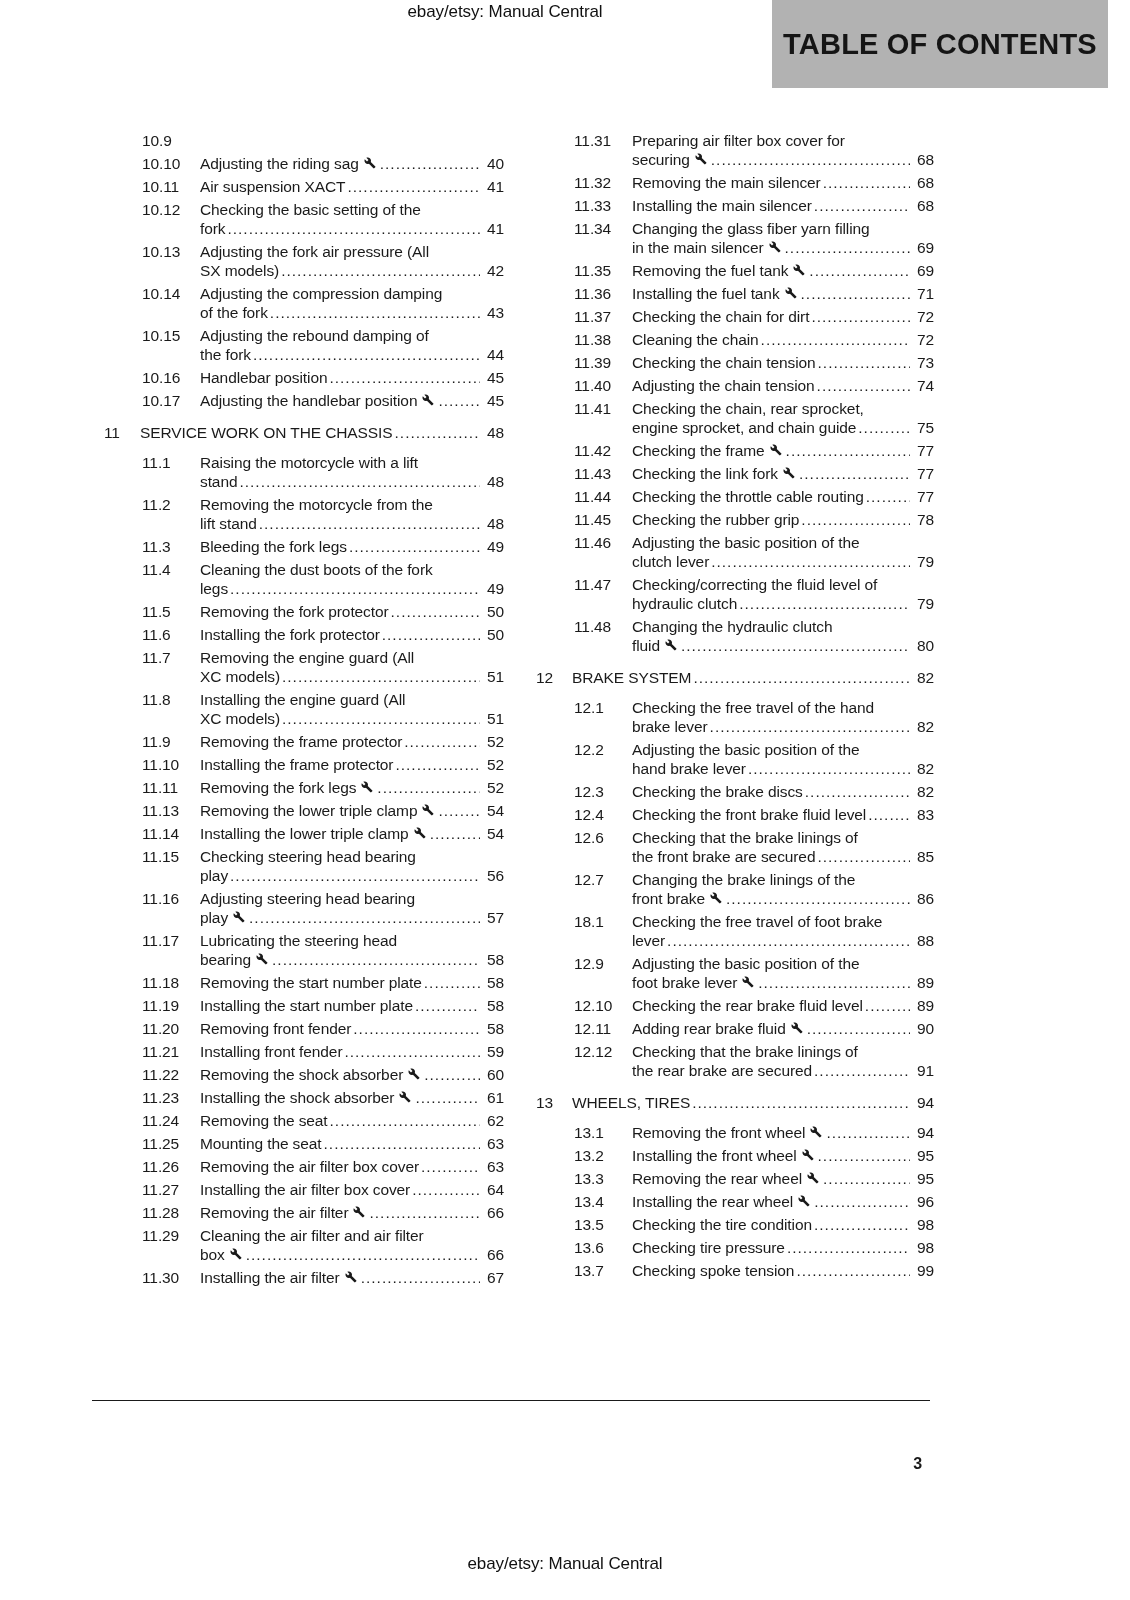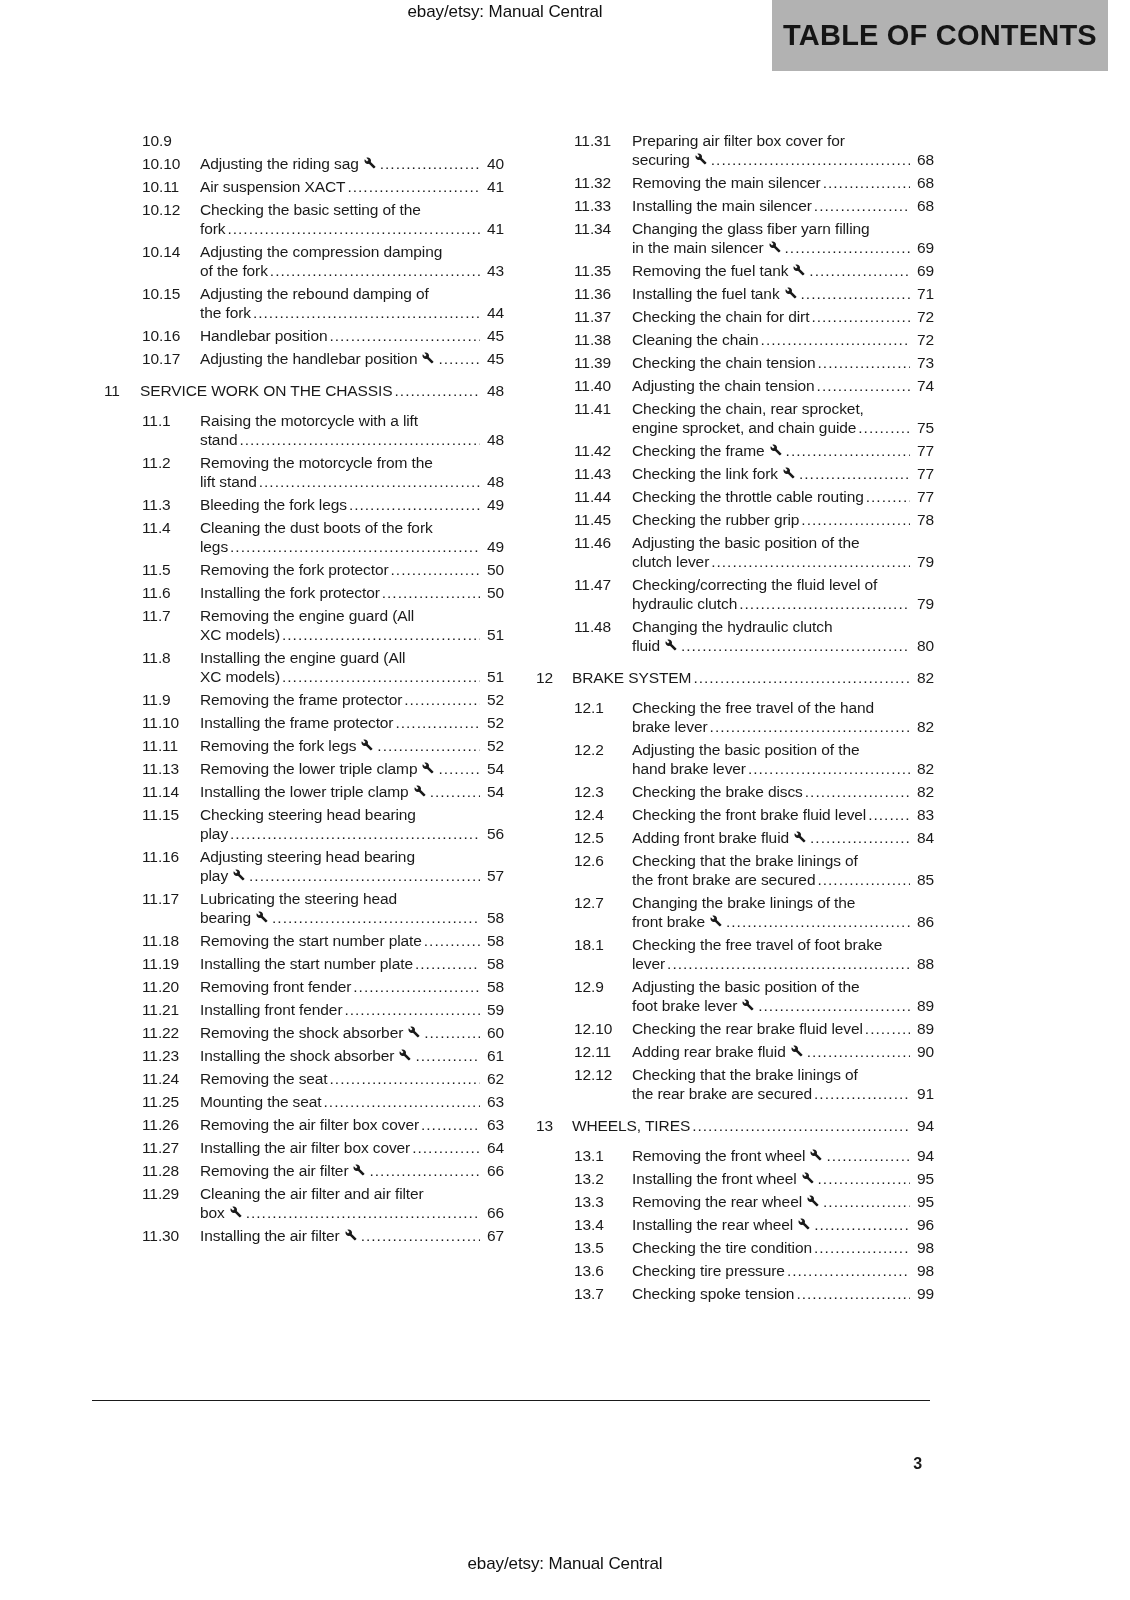--- a/index.html
+++ b/index.html
@@ -18,21 +18,21 @@
   .watermark-top {
     position: absolute;
     top: 2px; left: 0; right: 120px;
     text-align: center;
     font-size: 17px;
     color: #111;
   }
   .toc-banner {
     position: absolute;
     top: 0; right: 22px;
-    width: 336px; height: 71px;
+    width: 336px; height: 88px;
     background: #b2b2b2;
     display: flex; align-items: center; justify-content: center;
     font-weight: bold;
     font-size: 29px;
     color: #151515;
     letter-spacing: 0.2px;
   }
 
   .columns {
     position: absolute;
@@ -130,20 +130,31 @@
           <div class="body">
             <div class="line">Checking the basic setting of the</div>
             <div class="lastline">
               <span class="txt">fork</span>
               <span class="leader"></span>
               <span class="pagenum">41</span>
             </div>
           </div>
         </div>
         <div class="entry sub">
+          <span class="num">10.13</span>
+          <div class="body">
+            <div class="line">Adjusting the fork air pressure (All</div>
+            <div class="lastline">
+              <span class="txt">SX models)</span>
+              <span class="leader"></span>
+              <span class="pagenum">42</span>
+            </div>
+          </div>
+        </div>
+        <div class="entry sub">
           <span class="num">10.14</span>
           <div class="body">
             <div class="line">Adjusting the compression damping</div>
             <div class="lastline">
               <span class="txt">of the fork</span>
               <span class="leader"></span>
               <span class="pagenum">43</span>
             </div>
           </div>
         </div>
@@ -771,33 +782,20 @@
             </div>
           </div>
         </div>
         <div class="entry sub">
           <span class="num">12.4</span>
           <div class="body">
             <div class="lastline">
               <span class="txt">Checking the front brake fluid level</span>
               <span class="leader"></span>
               <span class="pagenum">83</span>
-            </div>
-          </div>
-        </div>
-        <div class="entry sub">
-          <span class="num">12.5</span>
-          <div class="body">
-            <div class="lastline">
-              <span class="txt">Adding front brake fluid</span>
-              <span class="wrench"><svg viewBox="0 0 24 24" width="12" height="12" aria-hidden="true">
-                  <path d="M22.7 19l-9.1-9.1c.9-2.3.4-5-1.5-6.9-2-2-5-2.4-7.4-1.3L9 6 6 9 1.6 4.7C.4 7.1.9 10.1 2.9 12.1c1.9 1.9 4.6 2.4 6.9 1.5l9.1 9.1c.4.4 1 .4 1.4 0l2.3-2.3c.5-.4.5-1.1.1-1.4z"></path>
-                </svg></span>
-              <span class="leader"></span>
-              <span class="pagenum">84</span>
             </div>
           </div>
         </div>
         <div class="entry sub">
           <span class="num">12.6</span>
           <div class="body">
             <div class="line">Checking that the brake linings of</div>
             <div class="lastline">
               <span class="txt">the front brake are secured</span>
               <span class="leader"></span>

